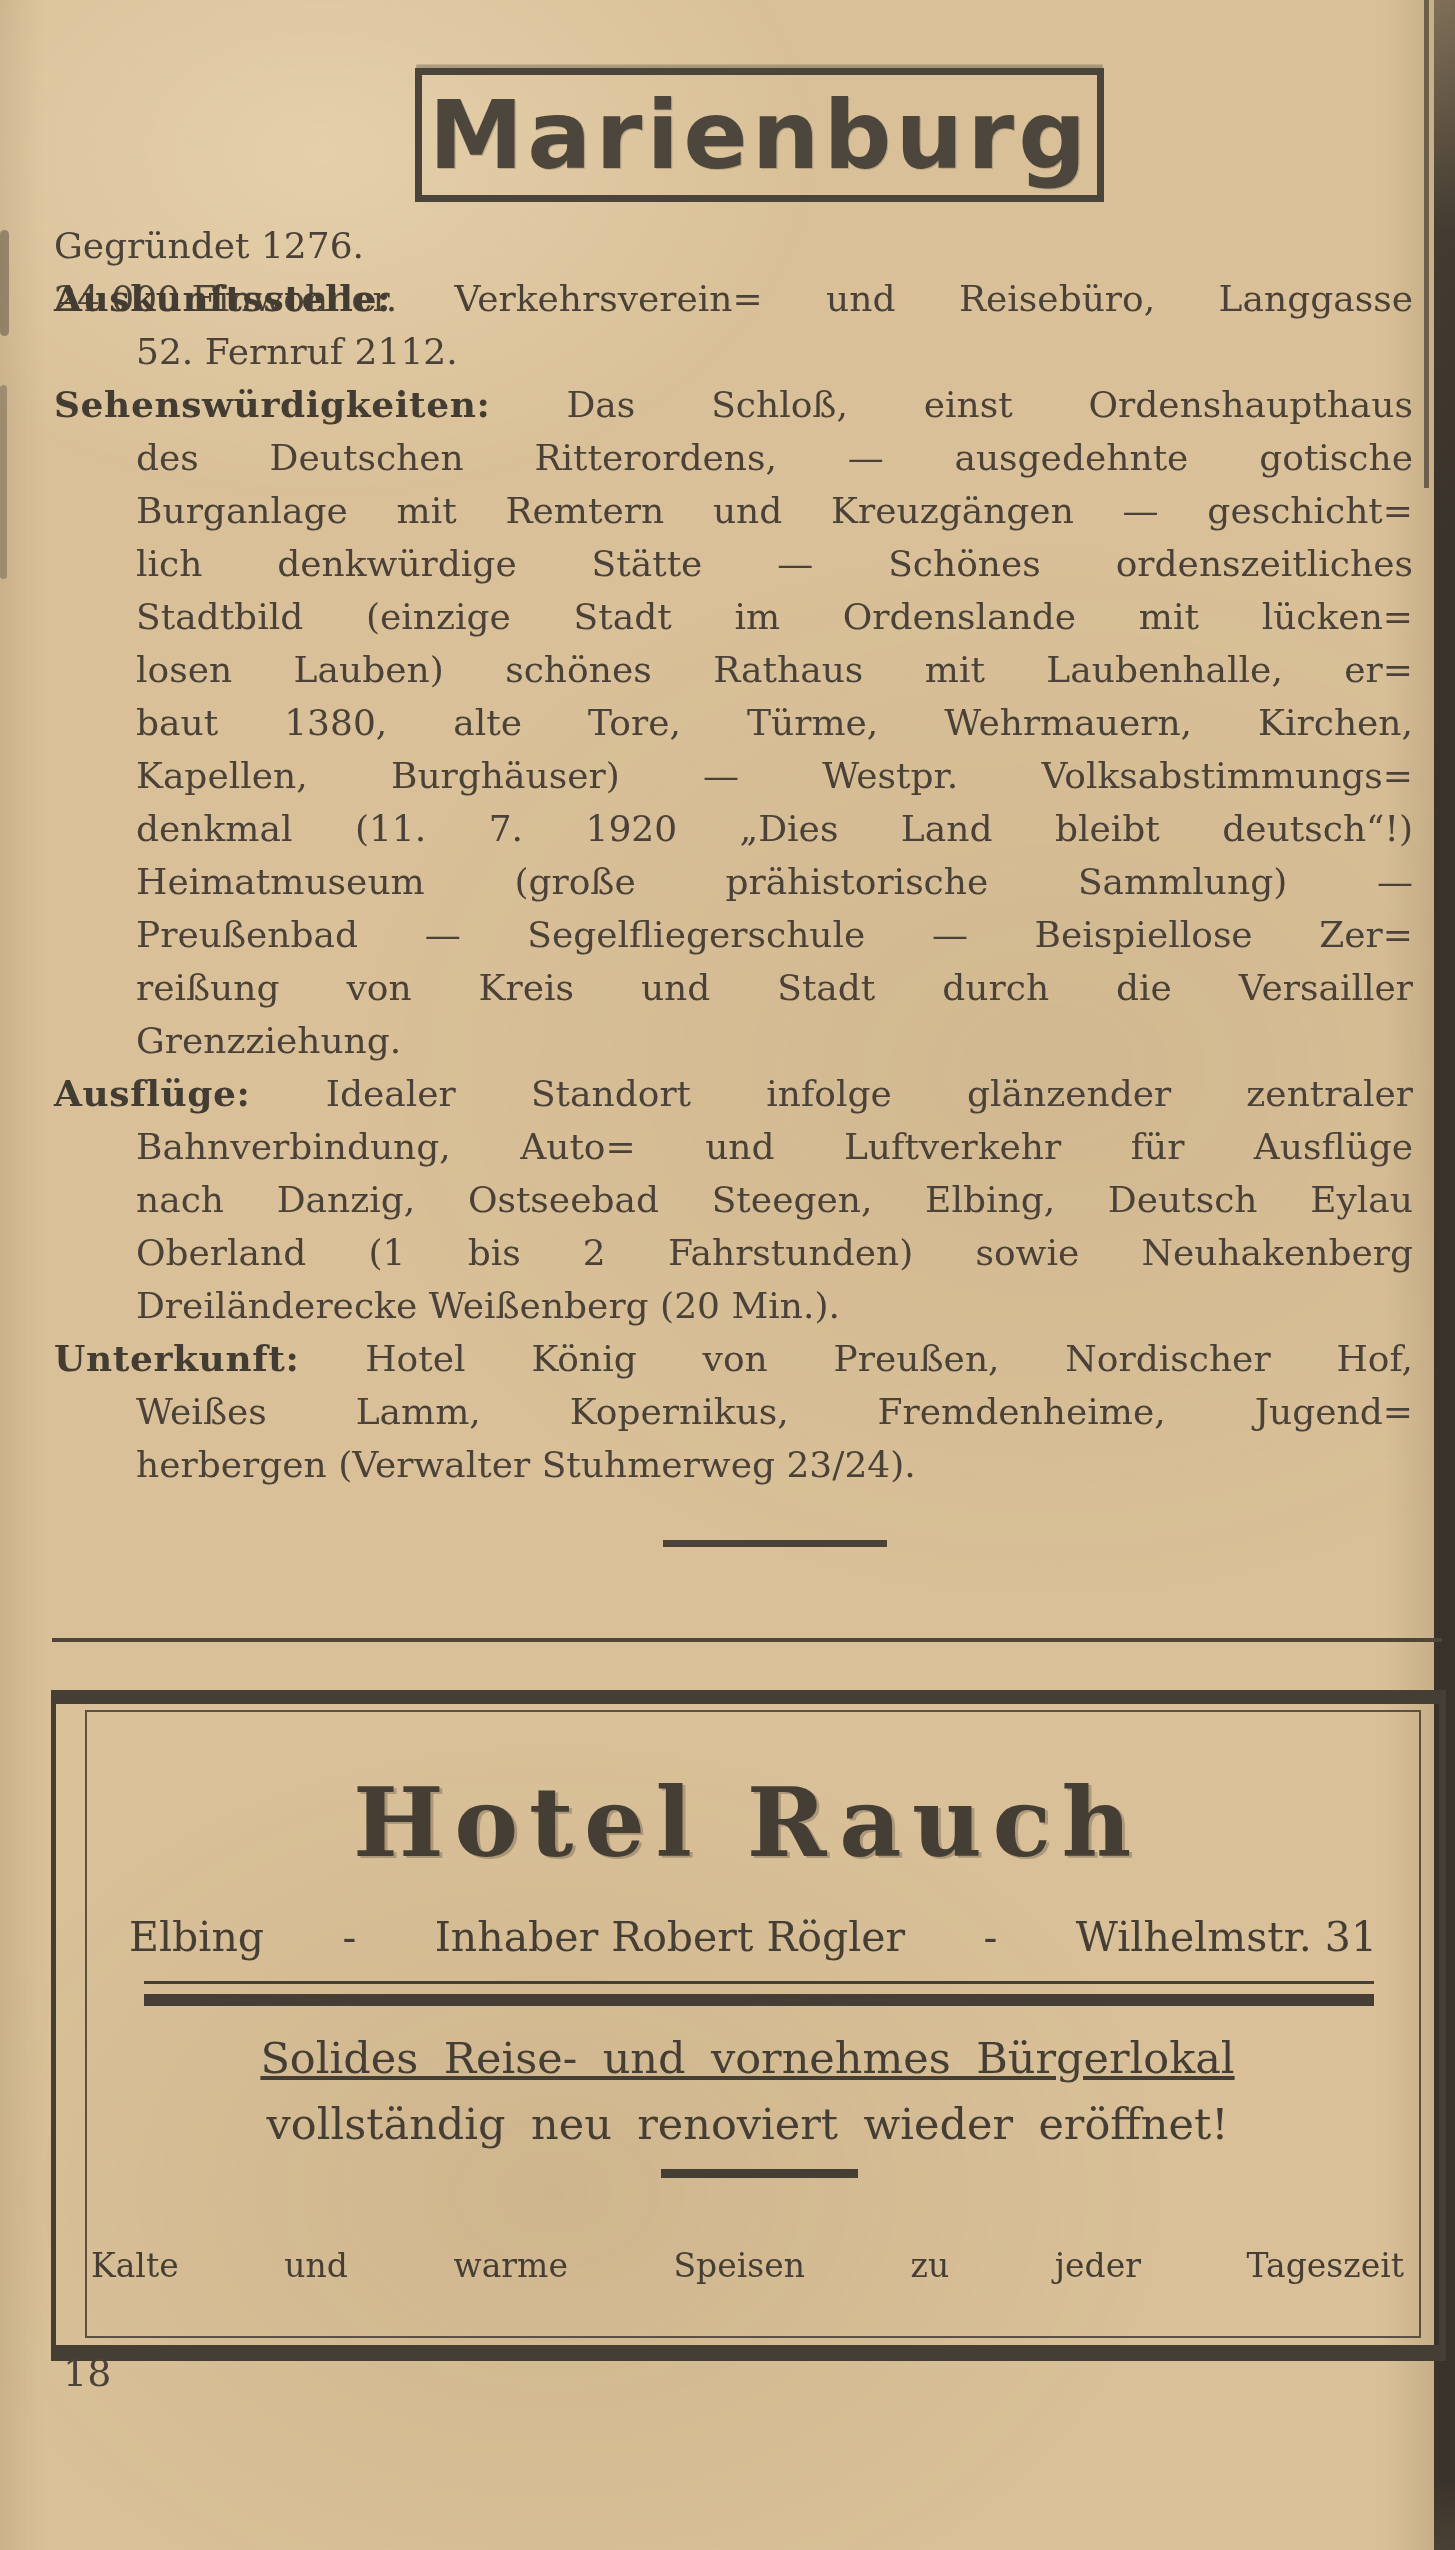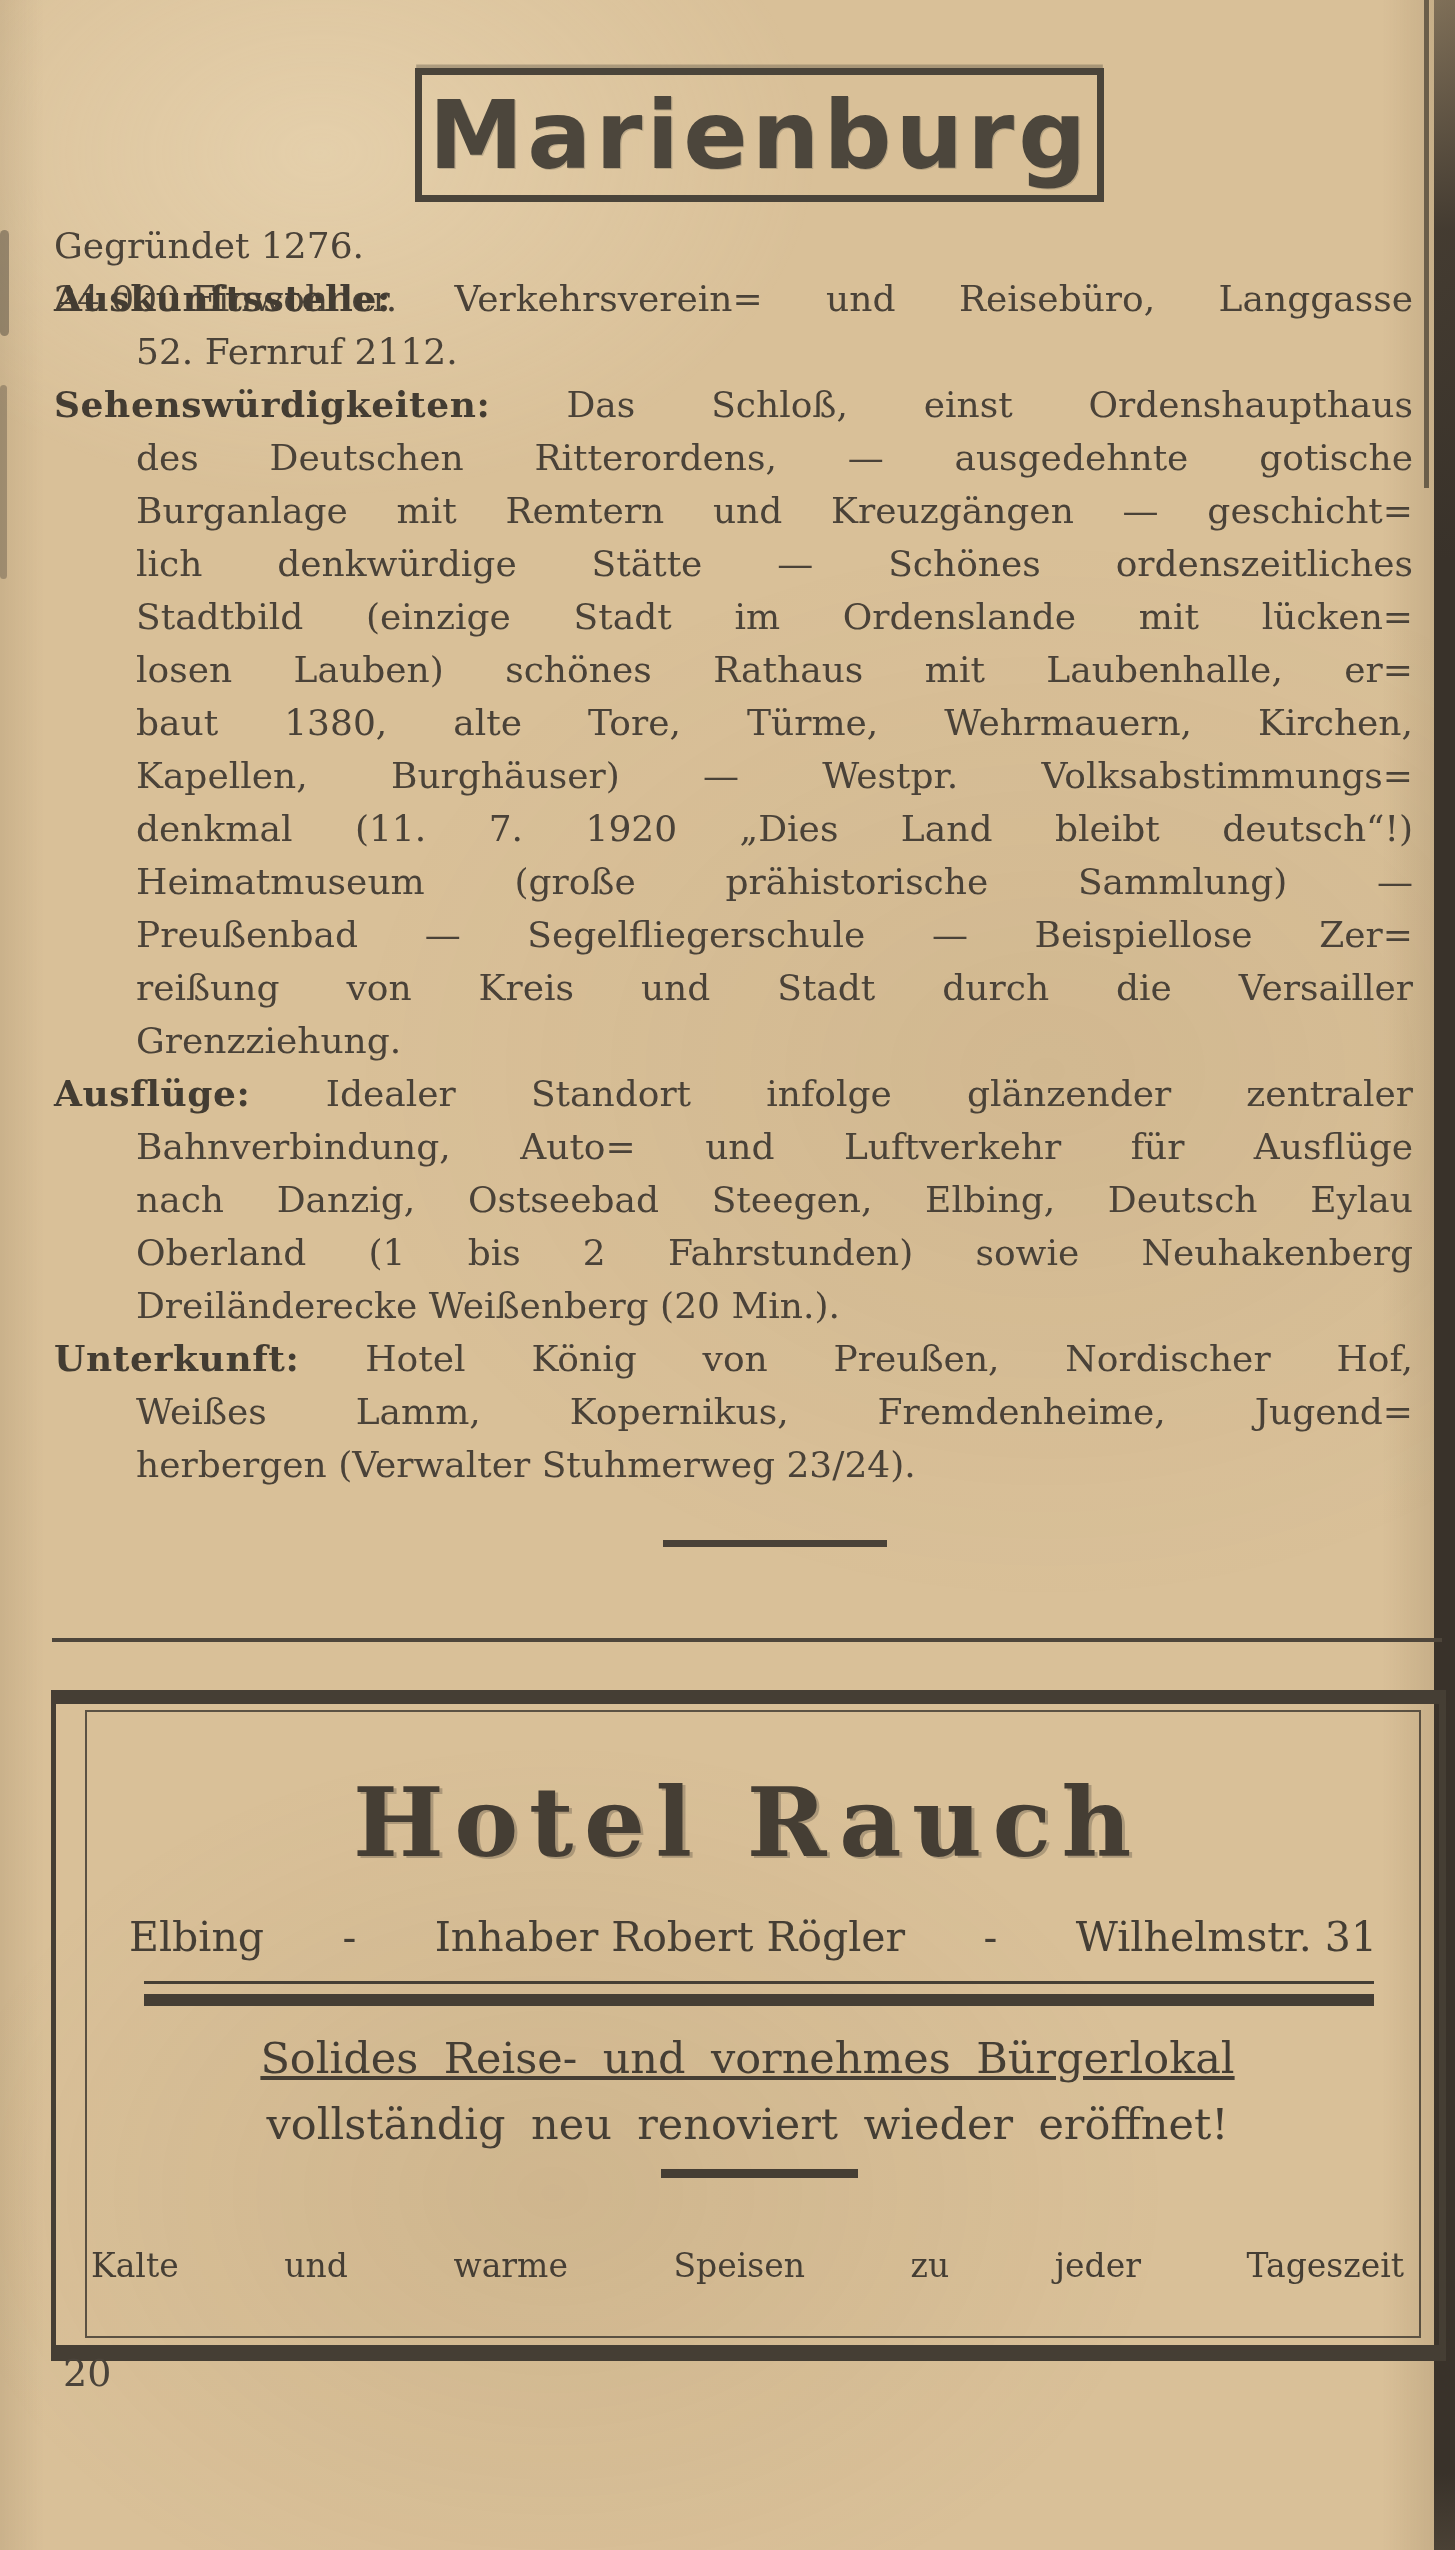--- a/index.html
+++ b/index.html
@@ -148,16 +148,16 @@
 
     <div class="ad-rule-thin"></div>
     <div class="ad-rule-thick"></div>
 
     <div class="ad-line ad-line1">Solides Reise- und vornehmes Bürgerlokal</div>
     <div class="ad-line ad-line2">vollständig neu renoviert wieder eröffnet!</div>
     <div class="ad-mini"></div>
     <div class="ad-line3">Kalte und warme Speisen zu jeder Tageszeit</div>
   </div>
 
-  <div class="page-num">20</div>
+  <div class="page-num">18</div>
 
 </div>
 
 
 </body></html>

